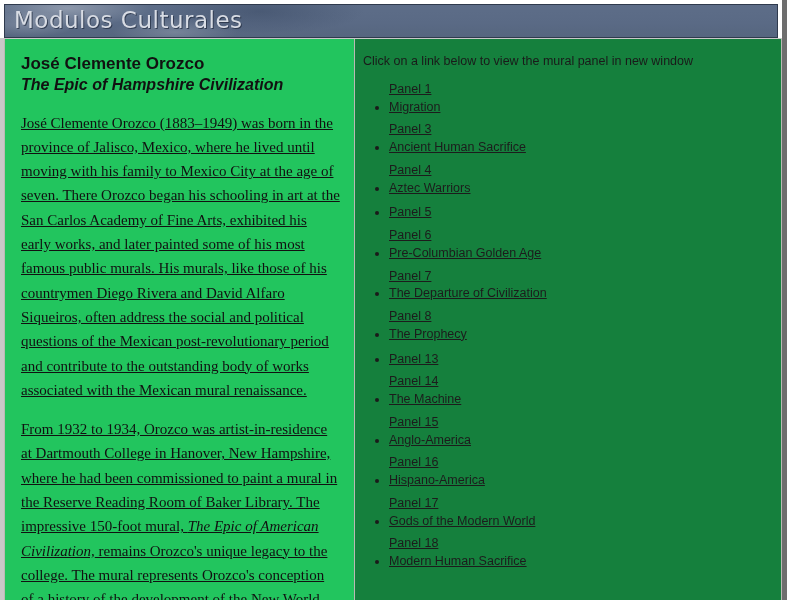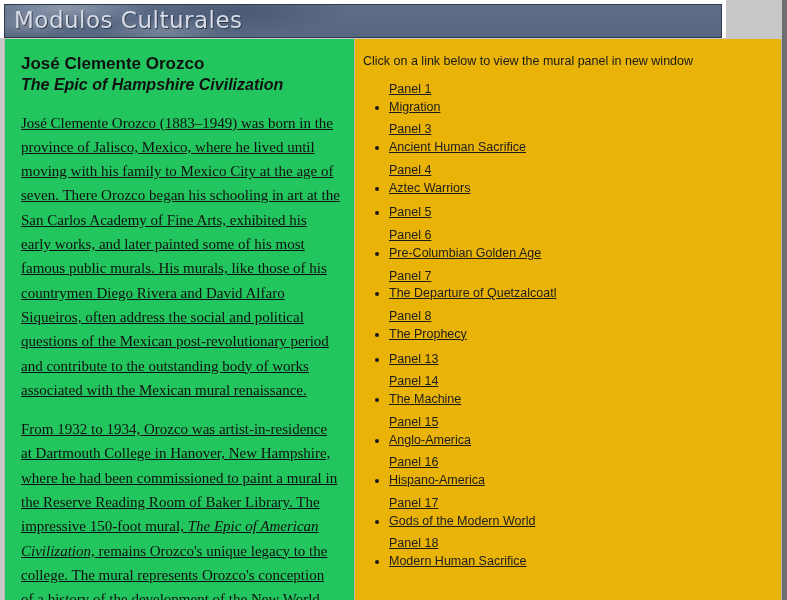--- a/index.html
+++ b/index.html
@@ -22,21 +22,21 @@
     background: #c8c8c8;
     border-right: 5px solid #6e6e6e;
     overflow: hidden;
   }
 
   
   .banner-wrap {
     position: absolute;
     left: 0;
     top: 0;
-    width: 726px;
+    width: 782px;
     height: 38px;
     background: #ffffff;
     padding: 4px 4px 0 4px;
     box-sizing: border-box;
   }
   .banner {
     position: relative;
     width: 100%;
     height: 34px;
     box-sizing: border-box;
@@ -82,21 +82,21 @@
     background: #22c55e;
     border-left: 1px solid #b9b9b4;
     border-right: 1px solid #b9b9b4;
     padding: 14px 14px 0 16px;
     overflow: hidden;
   }
 
   .col-right {
     flex: 1;
     box-sizing: border-box;
-    background: #eab308;
+    background: #15803d;
     border-right: 1px solid #b9b9b4;
     padding: 14px 10px 0 6px;
     overflow: hidden;
   }
 
   
   .artist-name {
     font-family: "Liberation Sans", sans-serif;
     font-size: 17px;
     font-weight: bold;
@@ -215,21 +215,21 @@
         </li>
         <li>
           <a class="panel-link">
             <span class="ln">Panel 6</span>
             <span class="ln">Pre-Columbian Golden Age</span>
           </a>
         </li>
         <li>
           <a class="panel-link">
             <span class="ln">Panel 7</span>
-            <span class="ln">The Departure of Quetzalcoatl</span>
+            <span class="ln">The Departure of Civilization</span>
           </a>
         </li>
         <li>
           <a class="panel-link">
             <span class="ln">Panel 8</span>
             <span class="ln">The Prophecy</span>
           </a>
         </li>
         <li>
           <a class="panel-link">

